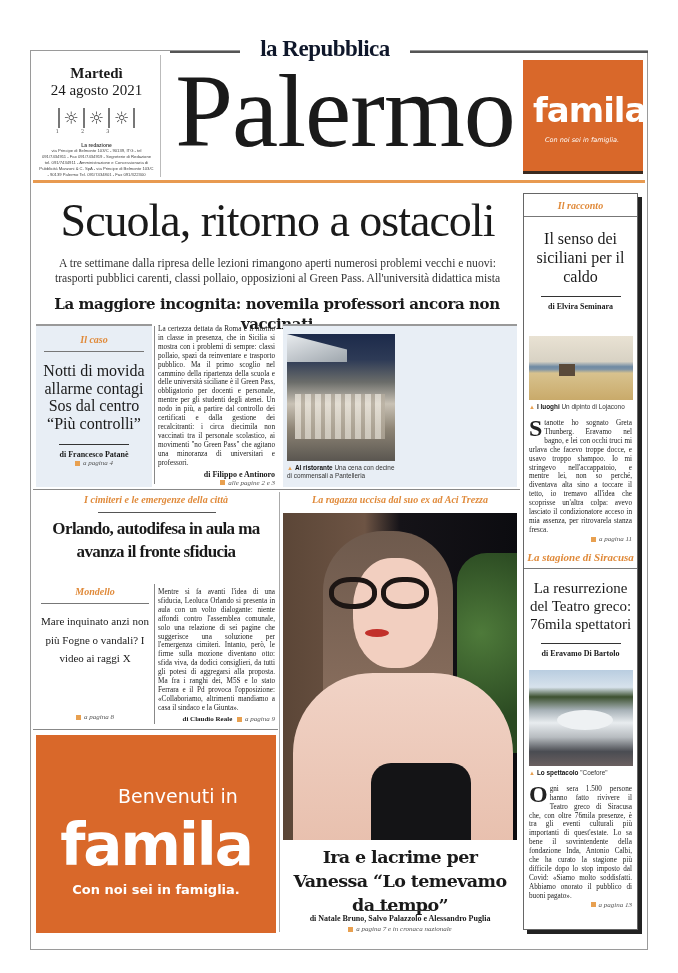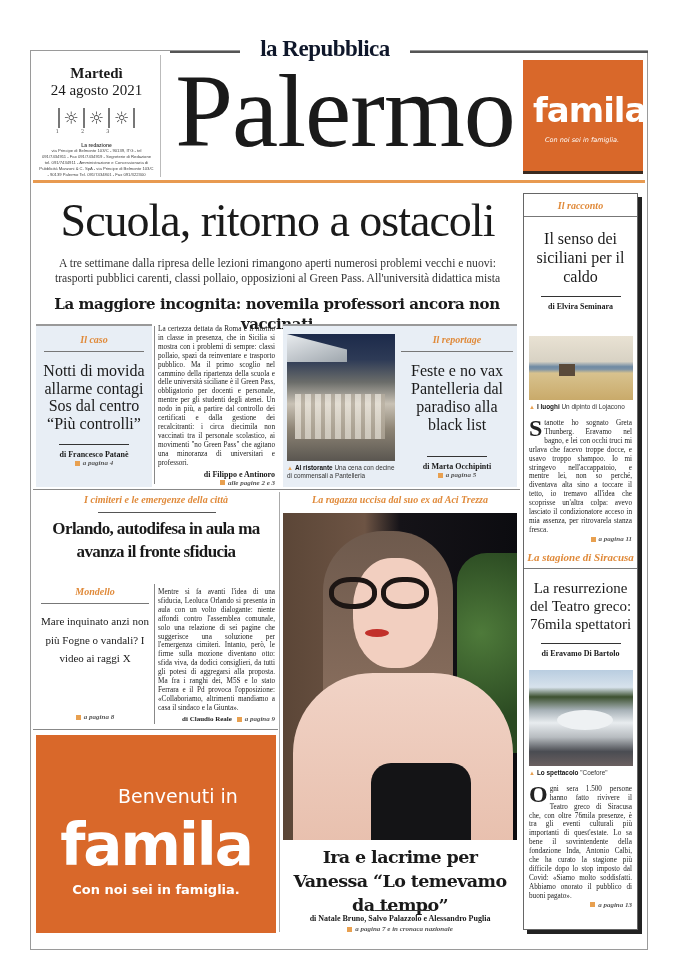--- a/index.html
+++ b/index.html
@@ -44,21 +44,21 @@
   .lead-sum { position: absolute; left: 40px; top: 256px; width: 475px; text-align: center;
               font-family: "Liberation Serif", serif; font-size: 11.6px; line-height: 15px; color: #333; }
   .lead-sub { position: absolute; left: 36px; top: 294px; width: 482px; text-align: center;
               font-family: "DejaVu Serif", serif; font-weight: bold; font-size: 15px; line-height: 20px; letter-spacing: -0.4px; }
 
   .rule { position: absolute; background: #888; }
 
   .kicker { font-family: "Liberation Serif", serif; font-style: italic; font-weight: bold; color: #e08a3a; font-size: 10px; text-align: center; }
   .hrule { height: 1px; background: #777; }
   .byline { font-family: "Liberation Serif", serif; font-weight: bold; font-size: 8px; text-align: center; }
-  .pageref { font-family: "Liberation Serif", serif; font-style: italic; font-size: 7px; color: #555; text-align: center; font-weight: bold; }
+  .pageref { font-family: "Liberation Serif", serif; font-style: italic; font-size: 7px; color: #555; text-align: center; }
   .pageref .dot { display: inline-block; width: 5px; height: 5px; background: #e8a050; margin-right: 3px; vertical-align: middle; }
   .body-text { font-family: "Liberation Serif", serif; font-size: 7.2px; line-height: 8.9px; color: #222; text-align: justify; }
   .caption { font-family: "Liberation Sans", sans-serif; font-size: 6.4px; line-height: 8px; color: #333; }
   .caption b { color: #111; }
   .caption .tri { color: #e8a050; font-size: 6px; margin-right: 2px; }
 
   
   .caso { position: absolute; left: 36px; top: 324px; width: 116px; height: 163px; background: #e8eef5; border-top: 2px solid #999; }
   .caso .kicker { margin-top: 8px; }
   .caso .hrule { margin: 6px 8px 0 8px; }
@@ -200,28 +200,20 @@
 </div>
 
 <div class="report">
   <div class="report-photo">
     <div class="awning"></div>
     <div class="tables"></div>
   </div>
   <div class="report-cap caption">
     <span class="tri">▲</span><b>Al ristorante</b> <span>Una cena con decine di commensali a Pantelleria</span>
   </div>
-  <div class="report-right">
-    <div class="kicker">Il reportage</div>
-    <div class="hrule"></div>
-    <div class="report-title">Feste e no vax Pantelleria dal paradiso alla black list</div>
-    <div class="sep"></div>
-    <div class="byline">di Marta Occhipinti</div>
-    <div class="pageref"><span class="dot"></span><span>a pagina 5</span></div>
-  </div>
 </div>
 
 <div class="rule" style="left:33px;top:489px;width:487px;height:1px;"></div>
 <div class="rule" style="left:279px;top:492px;width:1px;height:440px;background:#aaa;"></div>
 
 <div class="rcol">
   <div class="kicker">Il racconto</div>
   <div class="hrule k"></div>
   <div class="racconto-title">Il senso dei siciliani per il caldo</div>
   <div class="sep"></div>

